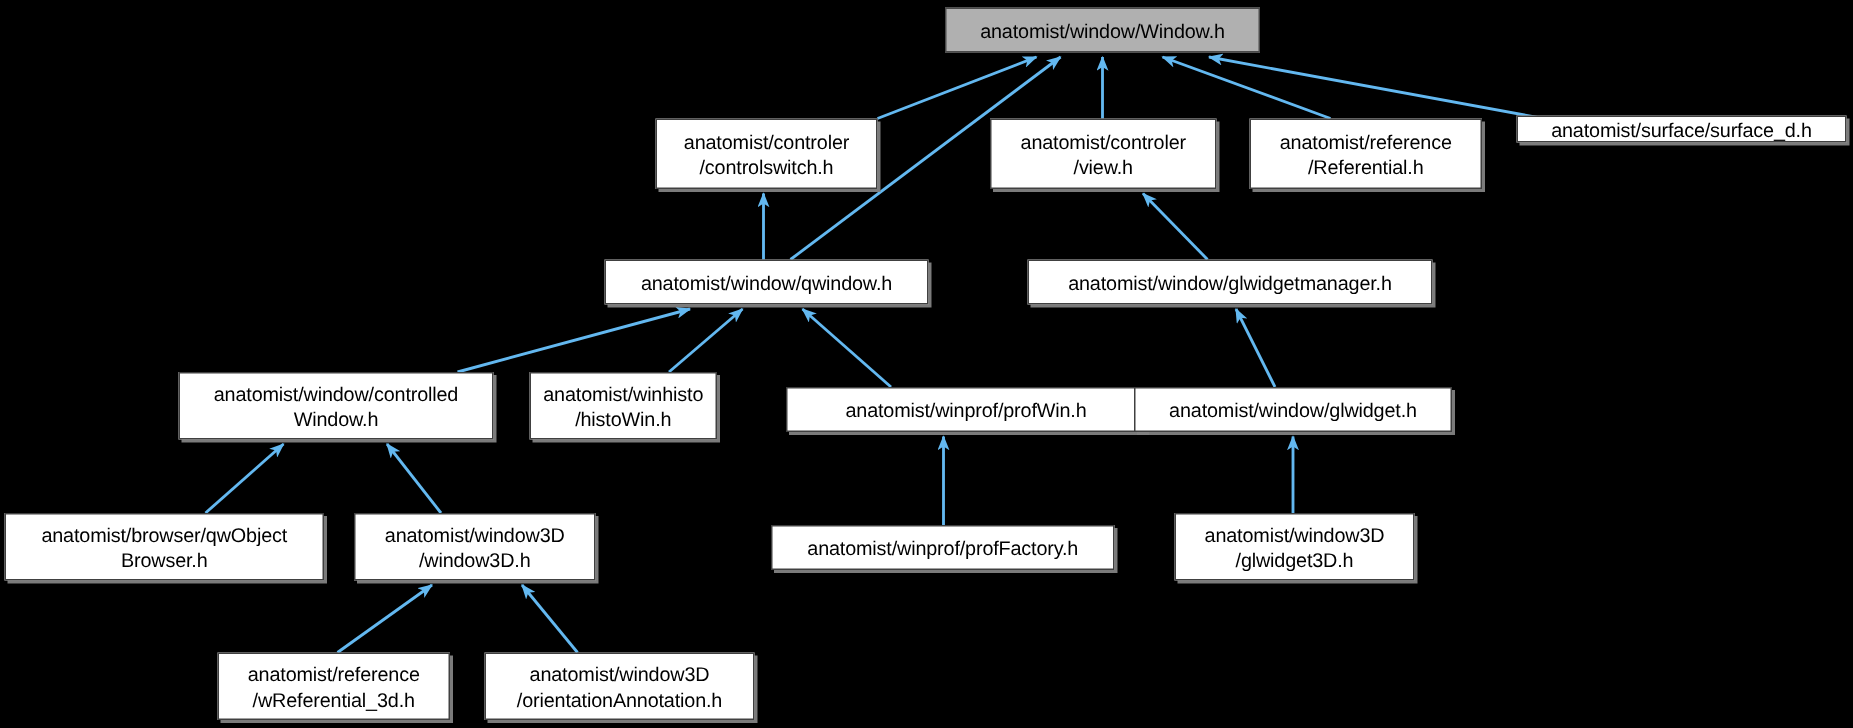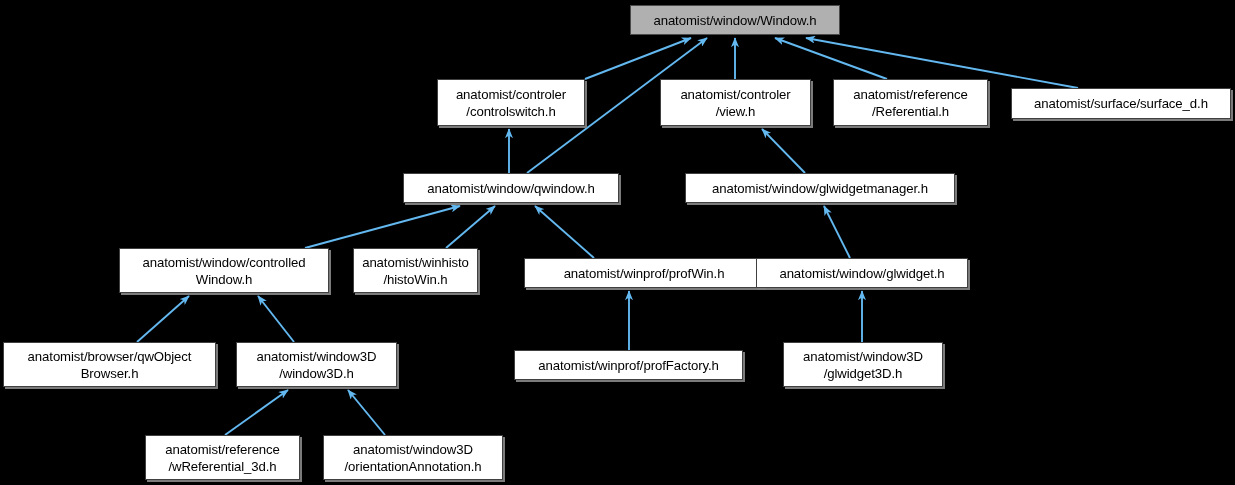--- a/index.html
+++ b/index.html
@@ -88,21 +88,21 @@
 /controlswitch.h</span>
       </div>
       <div class="node-box" style="left: 660px; top: 79px; width: 151px; height: 47px;">
         <span class="node-label">anatomist/controler
 /view.h</span>
       </div>
       <div class="node-box" style="left: 833px; top: 79px; width: 155px; height: 47px;">
         <span class="node-label">anatomist/reference
 /Referential.h</span>
       </div>
-      <div class="node-box" style="left: 1011px; top: 88px; width: 220px; height: 31px;">
+      <div class="node-box" style="left: 1011px; top: 77px; width: 220px; height: 18px;">
         <span class="node-label">anatomist/surface/surface_d.h</span>
       </div>
       <div class="node-box" style="left: 403px; top: 173px; width: 216px; height: 30px;">
         <span class="node-label">anatomist/window/qwindow.h</span>
       </div>
       <div class="node-box" style="left: 685px; top: 173px; width: 270px; height: 30px;">
         <span class="node-label">anatomist/window/glwidgetmanager.h</span>
       </div>
       <div class="node-box" style="left: 119px; top: 248px; width: 210px; height: 45px;">
         <span class="node-label">anatomist/window/controlled

